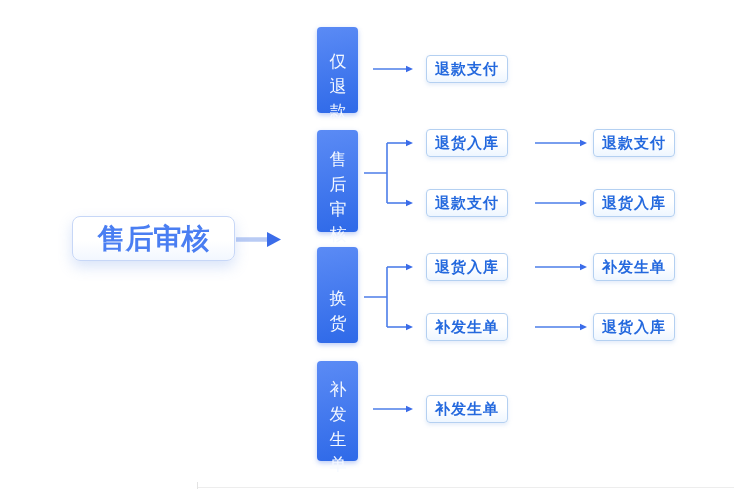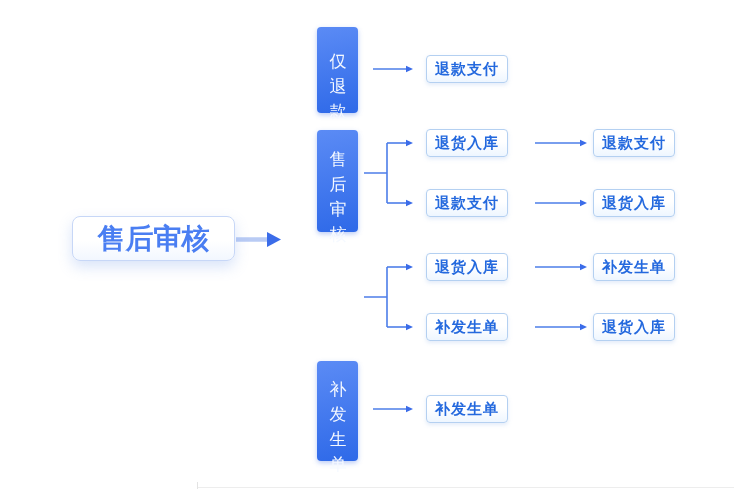--- a/index.html
+++ b/index.html
@@ -116,20 +116,23 @@
   <div class="root-node">
     <span>售后审核</span>
   </div>
 
   <div class="cat-node" style="top:27px;height:86px;">
     <span class="vtext">仅退款</span>
   </div>
   <div class="cat-node" style="top:130px;height:102px;">
     <span class="vtext">售后审核</span>
   </div>
+  <div class="cat-node" style="top:247px;height:96px;">
+    <span class="vtext">换货</span>
+  </div>
   <div class="cat-node" style="top:361px;height:100px;">
     <span class="vtext">补发生单</span>
   </div>
 
   <div class="step-node col1" style="top:55px;">
     <span>退款支付</span>
   </div>
 
   <div class="step-node col1" style="top:129px;">
     <span>退货入库</span>

